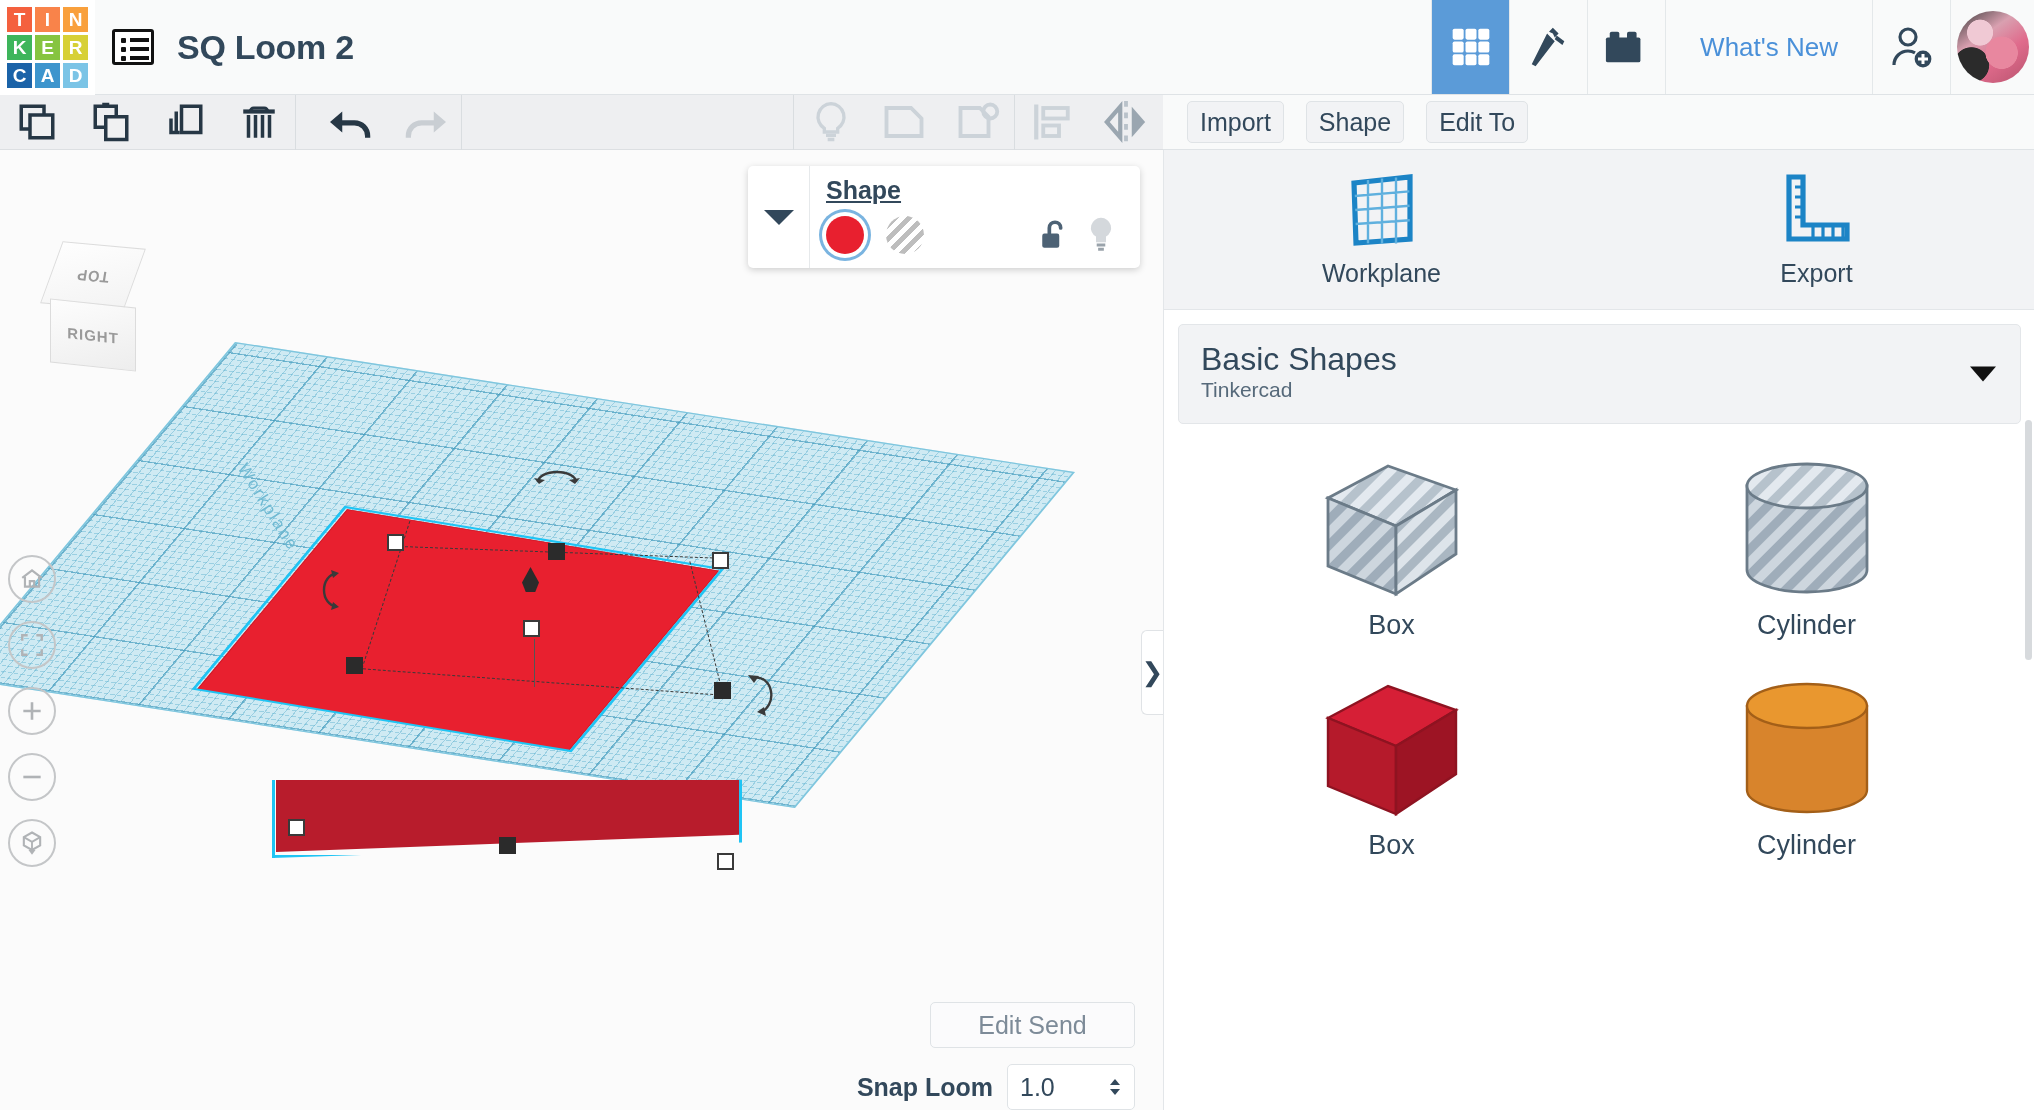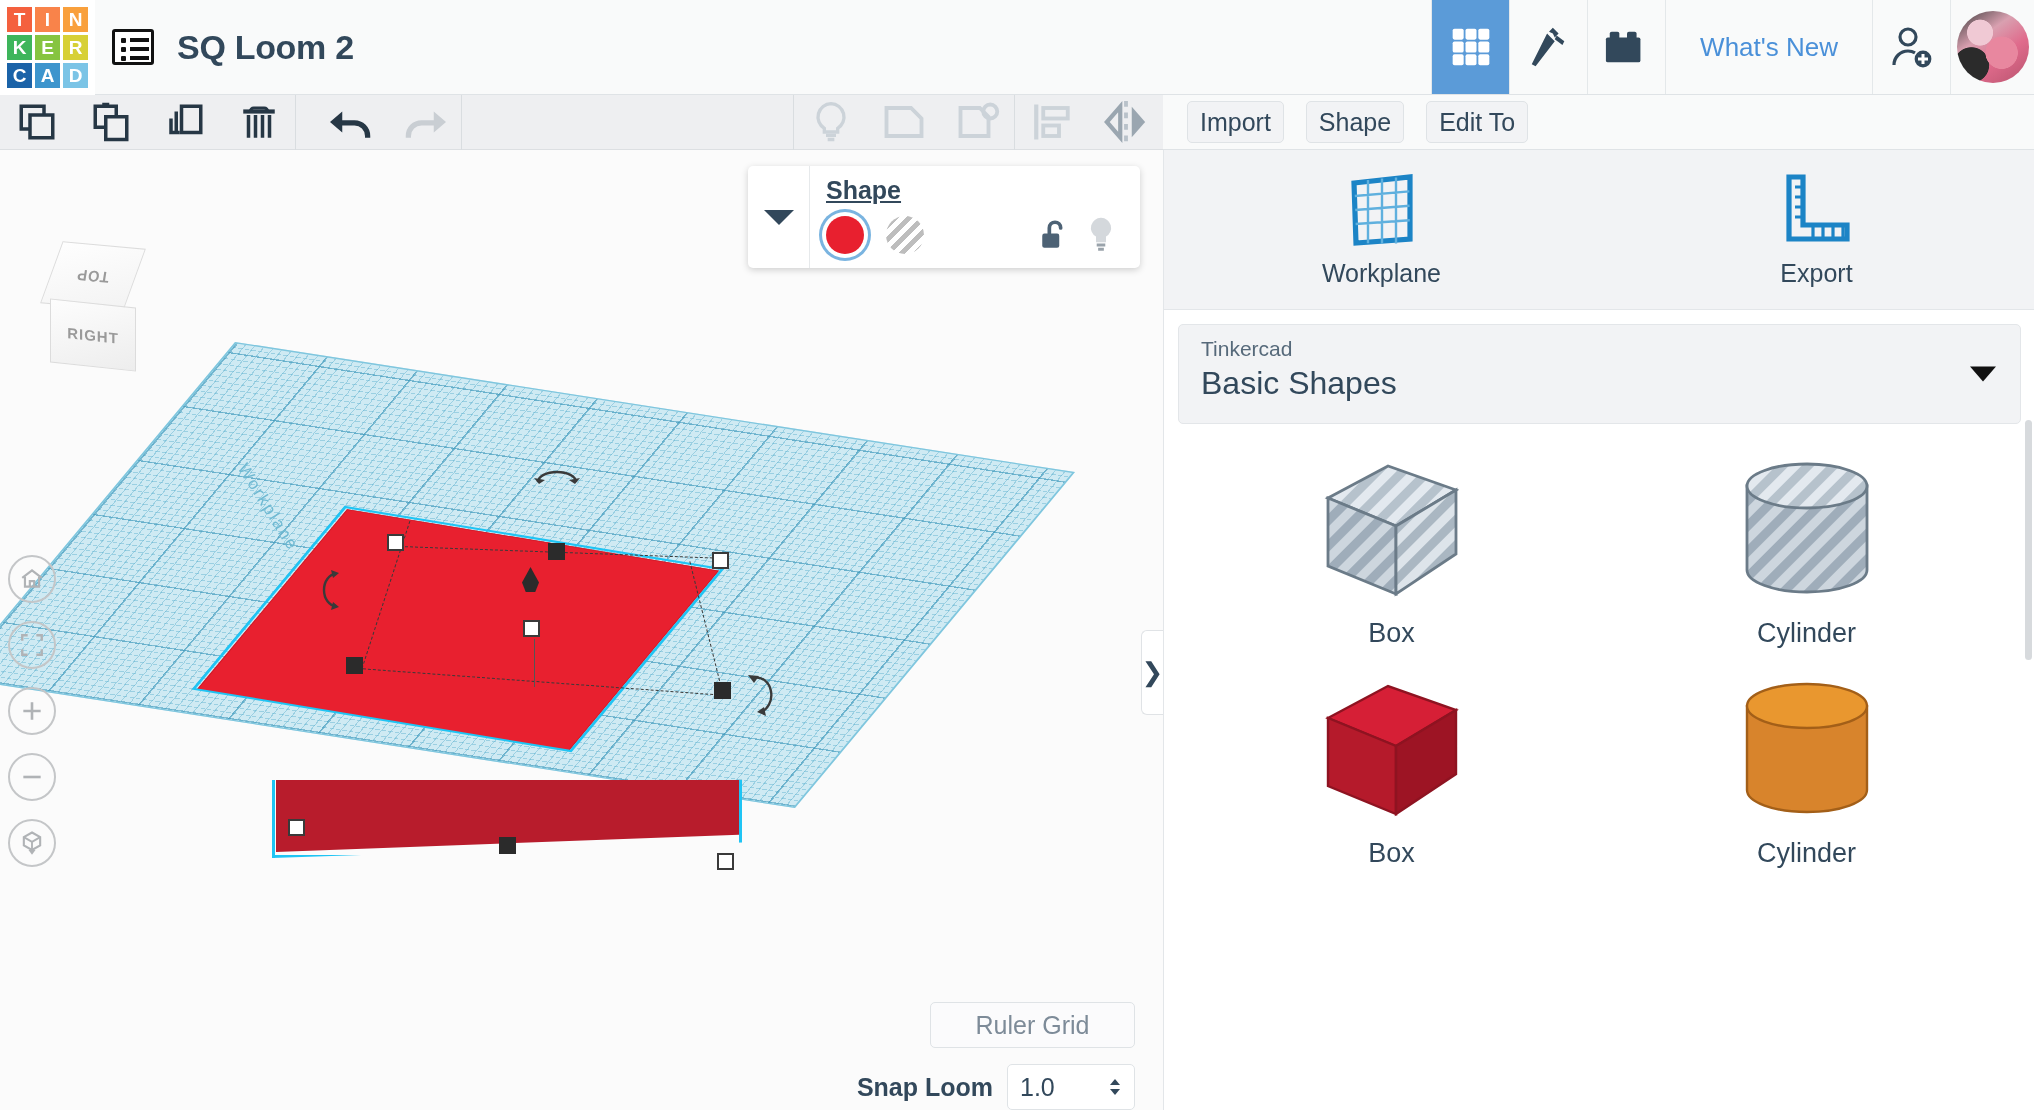--- a/index.html
+++ b/index.html
@@ -311,21 +311,21 @@
     border-left: 13px solid transparent; border-right: 13px solid transparent;
     border-top: 15px solid #111;
   }
   #shapegrid {
     margin-top: 26px; padding: 0 40px;
     display: grid; grid-template-columns: 1fr 1fr;
     row-gap: 4px; column-gap: 40px;
   }
   .shapecell {
     height: 216px; display: flex; flex-direction: column;
-    align-items: center; justify-content: flex-start; cursor: pointer; gap: 8px;
+    align-items: center; justify-content: flex-start; cursor: pointer; gap: 0;
   }
   .shapecell .thumb { height: 160px; display: flex; align-items: center; justify-content: center; }
   .shapecell .cap { font-size: 27px; color: #32485b; }
 
   .sb-scroll {
     position: absolute; right: 2px; top: 270px; width: 7px; height: 240px;
     background: #d7dadd; border-radius: 4px;
   }
 </style>
 </head>
@@ -570,21 +570,21 @@
           <path d="M12 3l7 4v7l-7 4-7-4V7z" fill="none" stroke="#b0b3b6" stroke-width="1.8"></path>
           <path d="M5 7l7 4 7-4M12 11v7" fill="none" stroke="#b0b3b6" stroke-width="1.6"></path>
           <path d="M9 18l3 4 3-4" fill="#b0b3b6"></path>
         </svg>
       </div>
     </div>
 
     <div id="collapse">❯</div>
 
     <div id="gridctl">
-      <div id="editgrid">Ruler Grid</div>
+      <div id="editgrid">Edit Send</div>
       <div id="snaprow">
         <div id="snaplabel">Snap Loom</div>
         <div id="snapfield">
           <span class="sv">1.0</span>
           <svg width="14" height="18" viewBox="0 0 14 18">
             <path d="M7 1l5 6H2z" fill="#32485b"></path>
             <path d="M7 17l5-6H2z" fill="#32485b"></path>
           </svg>
         </div>
       </div>
@@ -630,22 +630,22 @@
         <svg width="76" height="76" viewBox="0 0 38 38">
           <path d="M5 3h7v24h22v7H5z" fill="none" stroke="#1c84c6" stroke-width="2.6"></path>
           <path d="M12 8H8M12 13H8M12 18H8M12 23H8" stroke="#1c84c6" stroke-width="1.6"></path>
           <path d="M17 27v6M22 27v6M27 27v6M32 27v6" stroke="#1c84c6" stroke-width="1.6"></path>
         </svg>
         <div class="tool-label">Export</div>
       </div>
     </div>
 
     <div id="libsel">
+      <div id="lib-main">Basic Shapes</div>
       <div id="lib-sub">Tinkercad</div>
-      <div id="lib-main">Basic Shapes</div>
       <div id="lib-caret"></div>
     </div>
 
     <div id="shapegrid">
 
       <div class="shapecell">
         <div class="thumb">
           <svg width="160" height="152" viewBox="0 0 80 76">
             <defs>
               <pattern id="hatchA" width="9" height="9" patternTransform="rotate(45)" patternUnits="userSpaceOnUse">

